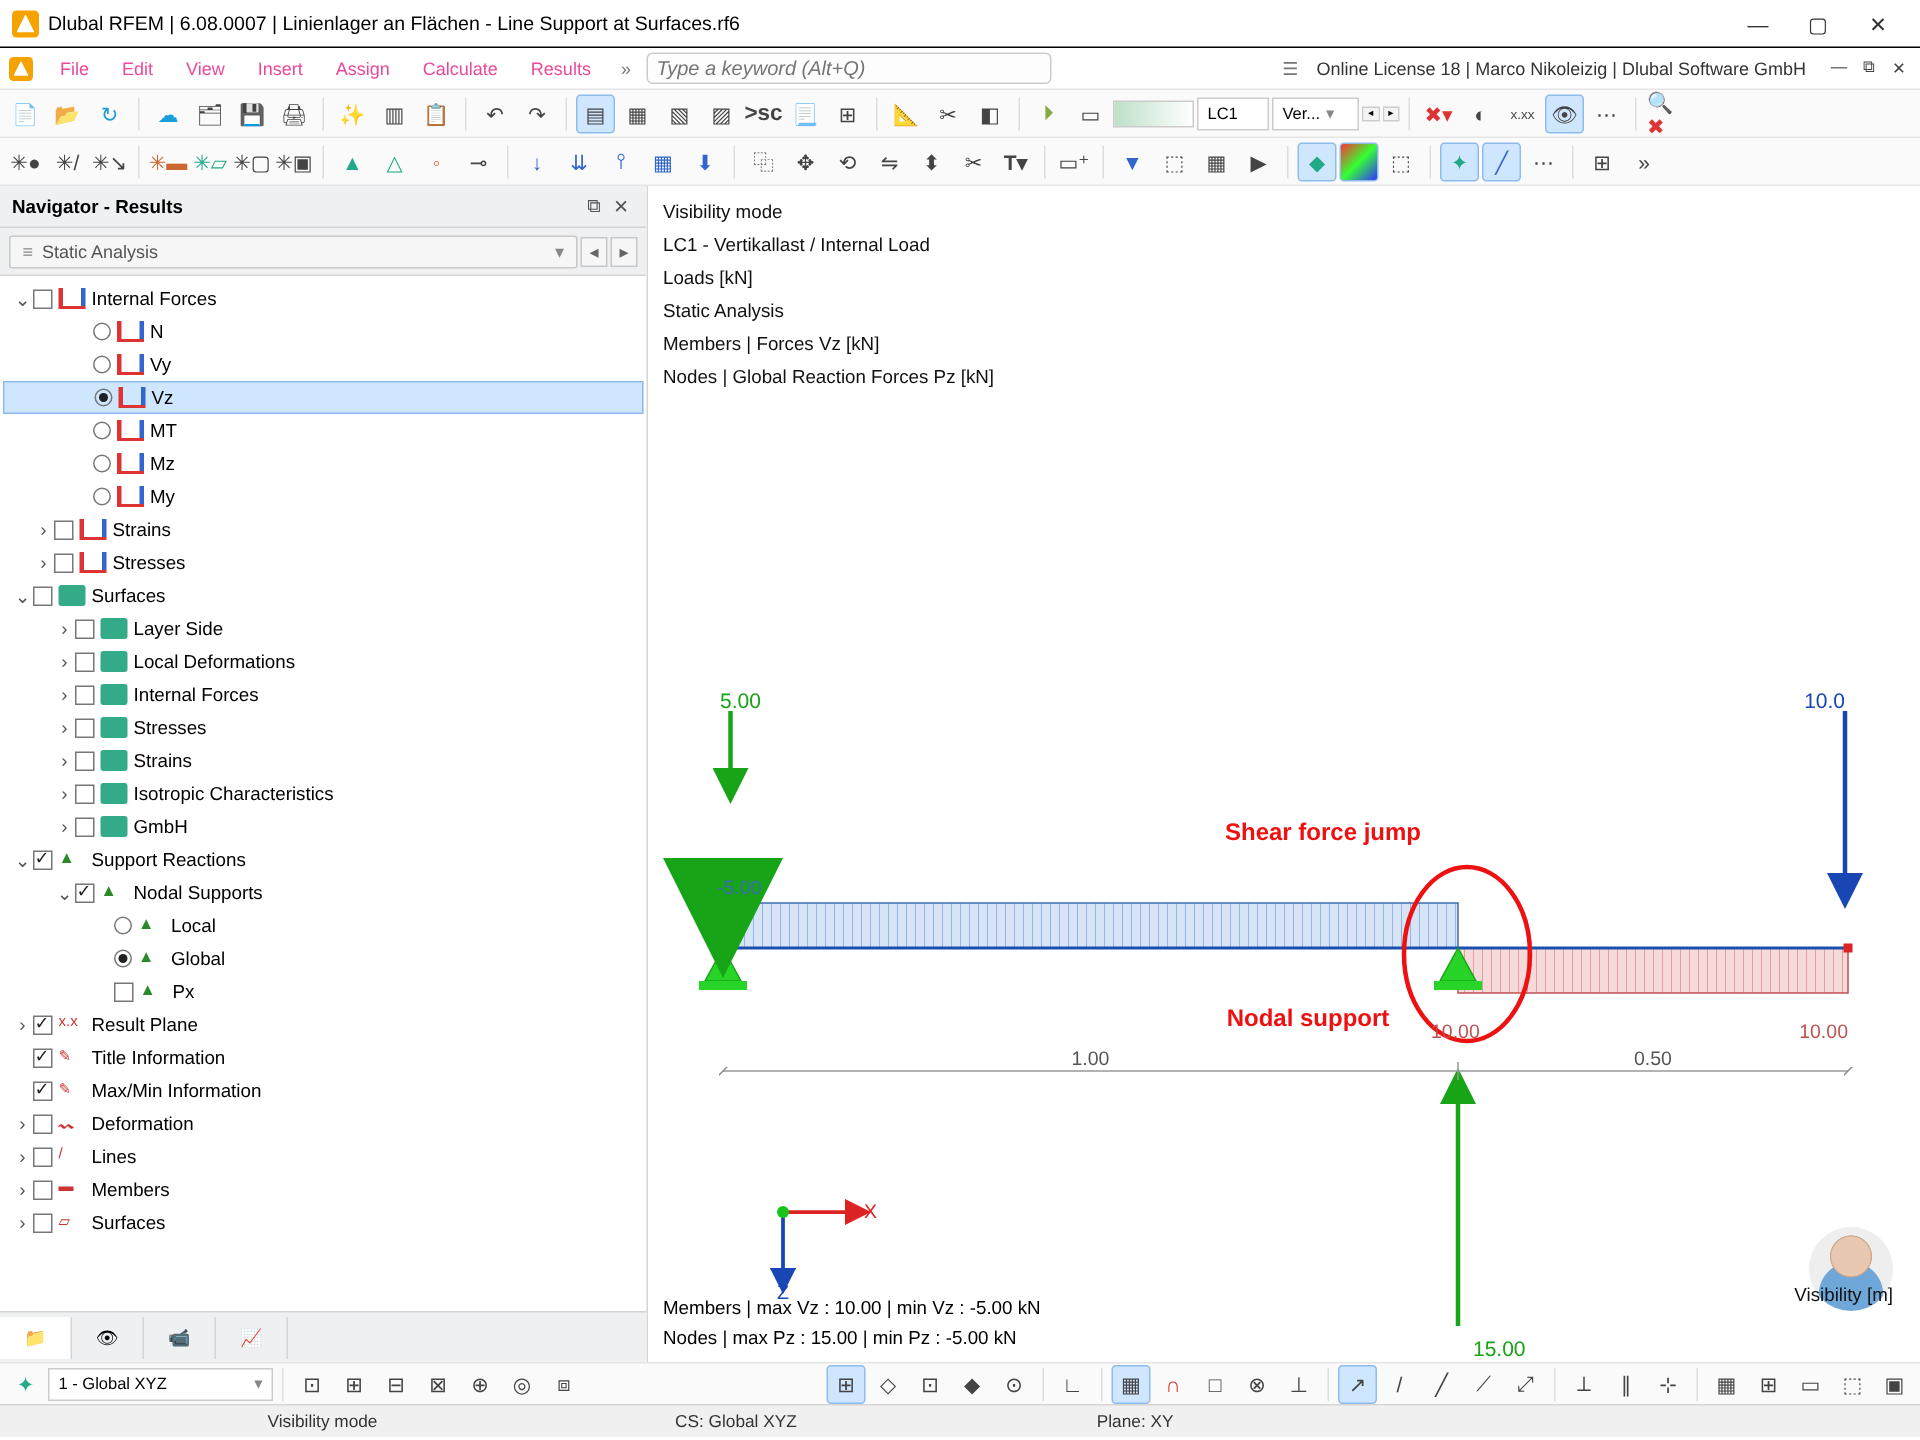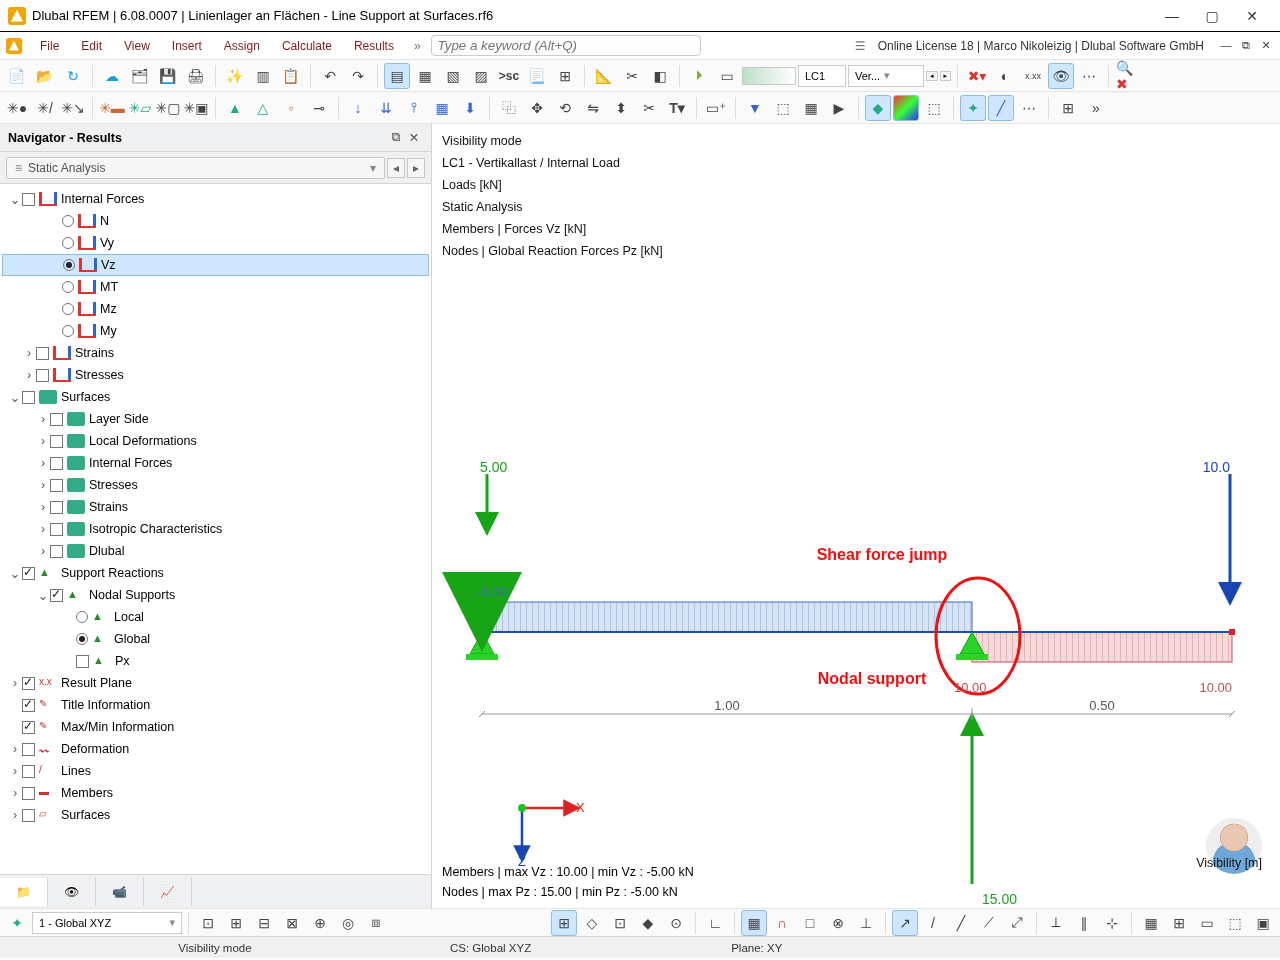--- a/index.html
+++ b/index.html
@@ -3,21 +3,21 @@
 <meta charset="utf-8">
 <style>
   * { box-sizing: border-box; font-family: "Segoe UI", Tahoma, sans-serif; }
   body { margin:0; width:1280px; height:960px; background:#fff; overflow:hidden; font-size:12px; color:#000; }
   .titlebar { height:32px; display:flex; align-items:center; padding:0 8px; border-bottom:1px solid #000000; }
   .titlebar .title { flex:1; font-size:13px; }
   .titlebar .winbtn { width:40px; text-align:center; font-size:14px; color:#333; }
   .app-icon { width:18px; height:18px; margin-right:6px; background:#f4a300; border-radius:3px; position:relative; }
   .app-icon::after { content:""; position:absolute; inset:3px; background:#fff; clip-path:polygon(50% 0,100% 100%,0 100%); }
   .menubar { height:28px; display:flex; align-items:center; padding:0 6px; gap:2px; border-bottom:1px solid #e5e5e5; }
-  .menubar .mitem { padding:3px 10px; border-radius:3px; color:#7f1d1d; }
+  .menubar .mitem { padding:3px 10px; border-radius:3px; color:#ec4899; }
   .menubar .spacer { flex:1; }
   .menubar .chev { color:#777; padding:0 8px; }
   .search { width:270px; border:1px solid #ccc; border-radius:4px; padding:2px 6px; color:#888; background:#fdfdfd; font-style:italic; }
   .license { font-size:12px; color:#333; padding:0 4px; white-space:nowrap; }
   .inner-win { display:flex; gap:4px; margin-left:8px; }
   .inner-win span { width:16px; text-align:center; color:#444; font-size:11px; }
   .toolbar { height:32px; display:flex; align-items:center; padding:0 4px; gap:2px; border-bottom:1px solid #e5e5e5; background:#fafafa; }
   .tb-btn { width:26px; height:26px; border:1px solid transparent; border-radius:3px; display:flex; align-items:center; justify-content:center; font-size:14px; color:#444; }
   .tb-btn.active { background:#cfe6ff; border-color:#8dbbee; }
   .tb-sep { width:1px; height:22px; background:#ddd; margin:0 4px; }
@@ -109,35 +109,35 @@
   <div class="tb-btn">▥</div>
   <div class="tb-btn">📋</div>
   <div class="tb-sep"></div>
   <div class="tb-btn">↶</div>
   <div class="tb-btn">↷</div>
   <div class="tb-sep"></div>
   <div class="tb-btn active">▤</div>
   <div class="tb-btn">▦</div>
   <div class="tb-btn">▧</div>
   <div class="tb-btn">▨</div>
-  <div class="tb-btn" style="font-size:12px;font-weight:bold;">&gt;sc</div>
+  <div class="tb-btn" style="font-size:15px;font-weight:bold;">&gt;sc</div>
   <div class="tb-btn">📃</div>
   <div class="tb-btn">⊞</div>
   <div class="tb-sep"></div>
   <div class="tb-btn" style="color:#c63;">📐</div>
   <div class="tb-btn">✂</div>
   <div class="tb-btn">◧</div>
   <div class="tb-sep"></div>
   <div class="tb-btn" style="color:#8a4;">⏵</div>
   <div class="tb-btn">▭</div>
   <div style="width:54px;height:18px;background:linear-gradient(90deg,#bde0c8,#fff);border:1px solid #ccc;"></div>
   <div class="tb-combo" style="width:48px;">
       <span>LC1</span>
     </div>
-  <div class="tb-combo" style="width:76px;text-align:right;">
+  <div class="tb-combo" style="width:58px;text-align:right;">
       <span>Ver...</span>
       <span style="color:#888;">▾</span>
     </div>
   <div class="tb-spin">
       <span>◂</span>
     </div>
   <div class="tb-spin">
       <span>▸</span>
     </div>
   <div class="tb-sep"></div>
@@ -306,21 +306,21 @@
       <div class="tnode" style="padding-left:34px;">
           <span class="tw">›</span>
           <span class="cb"></span>
           <span class="ico ico-sf"></span>
           <span>Isotropic Characteristics</span>
         </div>
       <div class="tnode" style="padding-left:34px;">
           <span class="tw">›</span>
           <span class="cb"></span>
           <span class="ico ico-sf"></span>
-          <span>Dlubal</span>
+          <span>GmbH</span>
         </div>
 
       <div class="tnode" style="padding-left:6px;">
           <span class="tw">⌄</span>
           <span class="cb ck"></span>
           <span class="ico ico-ns">▲</span>
           <span>Support Reactions</span>
         </div>
       <div class="tnode" style="padding-left:34px;">
           <span class="tw">⌄</span>

